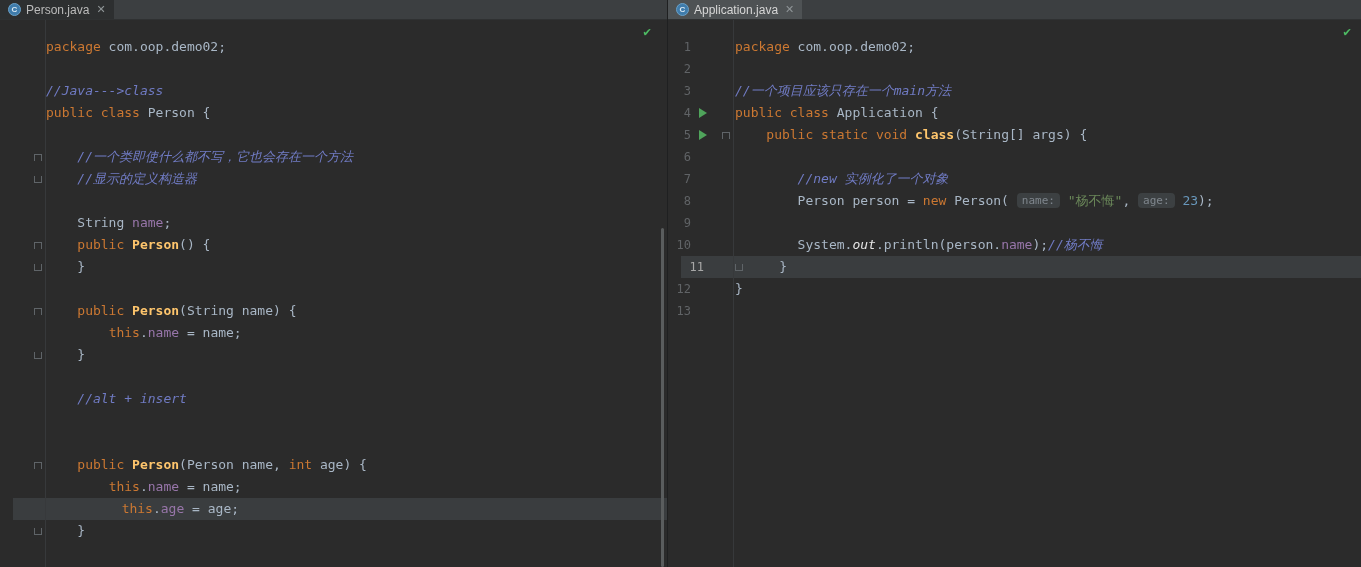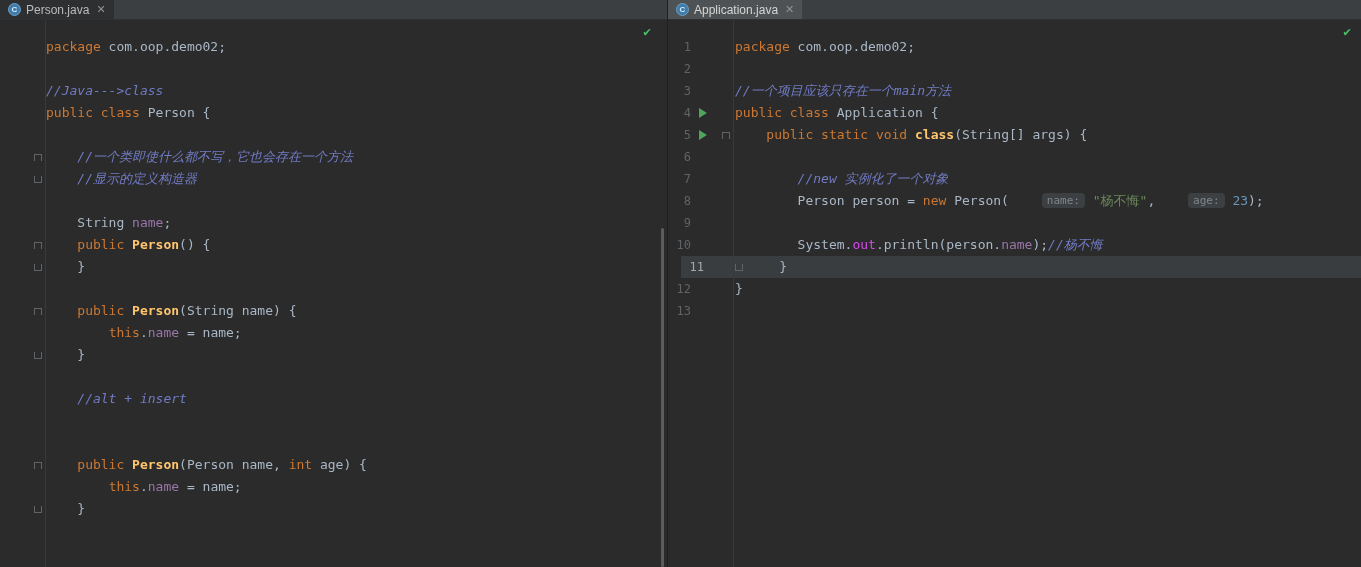--- a/index.html
+++ b/index.html
@@ -65,28 +65,28 @@
   #pane-left  .fold { left:34px; }
   #pane-right .fold { left:54px; }
   .fold.top    { border-top:1px solid #5f6468; }
   .fold.bottom { border-bottom:1px solid #5f6468; }
 
   
   .tok-kw      { color:#CC7832; }
   .tok-plain   { color:#A9B7C6; }
   .tok-comment { color:#707BC4; font-style:italic; }
   .tok-field   { color:#9876AA;text-align:center; }
-  .tok-sfield  { color:#d946ef; }
+  .tok-sfield  { color:#e5e5e5; font-style:italic; }
   .tok-method  { color:#FFC66D; font-weight:bold; }
   .tok-str     { color:#6A8759; }
   .tok-num     { color:#6897BB; }
   .tok-inlay {
     display:inline-block; background:#3c4042; color:#7f868d;
     border-radius:4px; padding:0 5px; font-size:11px; line-height:15px;
-    vertical-align:1px; font-style:normal;margin-left:25px;
+    vertical-align:1px; font-style:normal;
   }
 
   .check {
     position:absolute; top:4px; color:#4DBB63; font-size:13px; z-index:2;
   }
   #pane-left  .check { right:16px; }
   #pane-right .check { right:10px; }
 
   .scroll-thumb {
     position:absolute; width:3px; background:#5a5d5e; border-radius:2px; z-index:2;
@@ -125,20 +125,21 @@
           <div class="line"><span class="code"></span></div>
           <div class="line"><span class="fold top"></span><span class="code"><span class="tok-plain">    </span><span class="tok-kw">public </span><span class="tok-method">Person</span><span class="tok-plain">(String name) {</span></span></div>
           <div class="line"><span class="code"><span class="tok-plain">        </span><span class="tok-kw">this</span><span class="tok-plain">.</span><span class="tok-field">name</span><span class="tok-plain"> = name;</span></span></div>
           <div class="line"><span class="fold bottom"></span><span class="code"><span class="tok-plain">    }</span></span></div>
           <div class="line"><span class="code"></span></div>
           <div class="line"><span class="code"><span class="tok-comment">    //alt + insert</span></span></div>
           <div class="line"><span class="code"></span></div>
           <div class="line"><span class="code"></span></div>
           <div class="line"><span class="fold top"></span><span class="code"><span class="tok-plain">    </span><span class="tok-kw">public </span><span class="tok-method">Person</span><span class="tok-plain">(Person name, </span><span class="tok-kw">int</span><span class="tok-plain"> age) {</span></span></div>
           <div class="line"><span class="code"><span class="tok-plain">        </span><span class="tok-kw">this</span><span class="tok-plain">.</span><span class="tok-field">name</span><span class="tok-plain"> = name;</span></span></div>
+          <div class="line current"><span class="code"><span class="tok-plain">        </span><span class="tok-kw">this</span><span class="tok-plain">.</span><span class="tok-field">age</span><span class="tok-plain"> = age;</span></span></div>
           <div class="line"><span class="fold bottom"></span><span class="code"><span class="tok-plain">    }</span></span></div>
         </div>
       <span class="check">✔</span>
       <div class="scroll-thumb"></div>
     </div>
   </div>
 
   <div class="pane" id="pane-right">
     <div class="tabbar">
       <div class="tab sel-focused">

